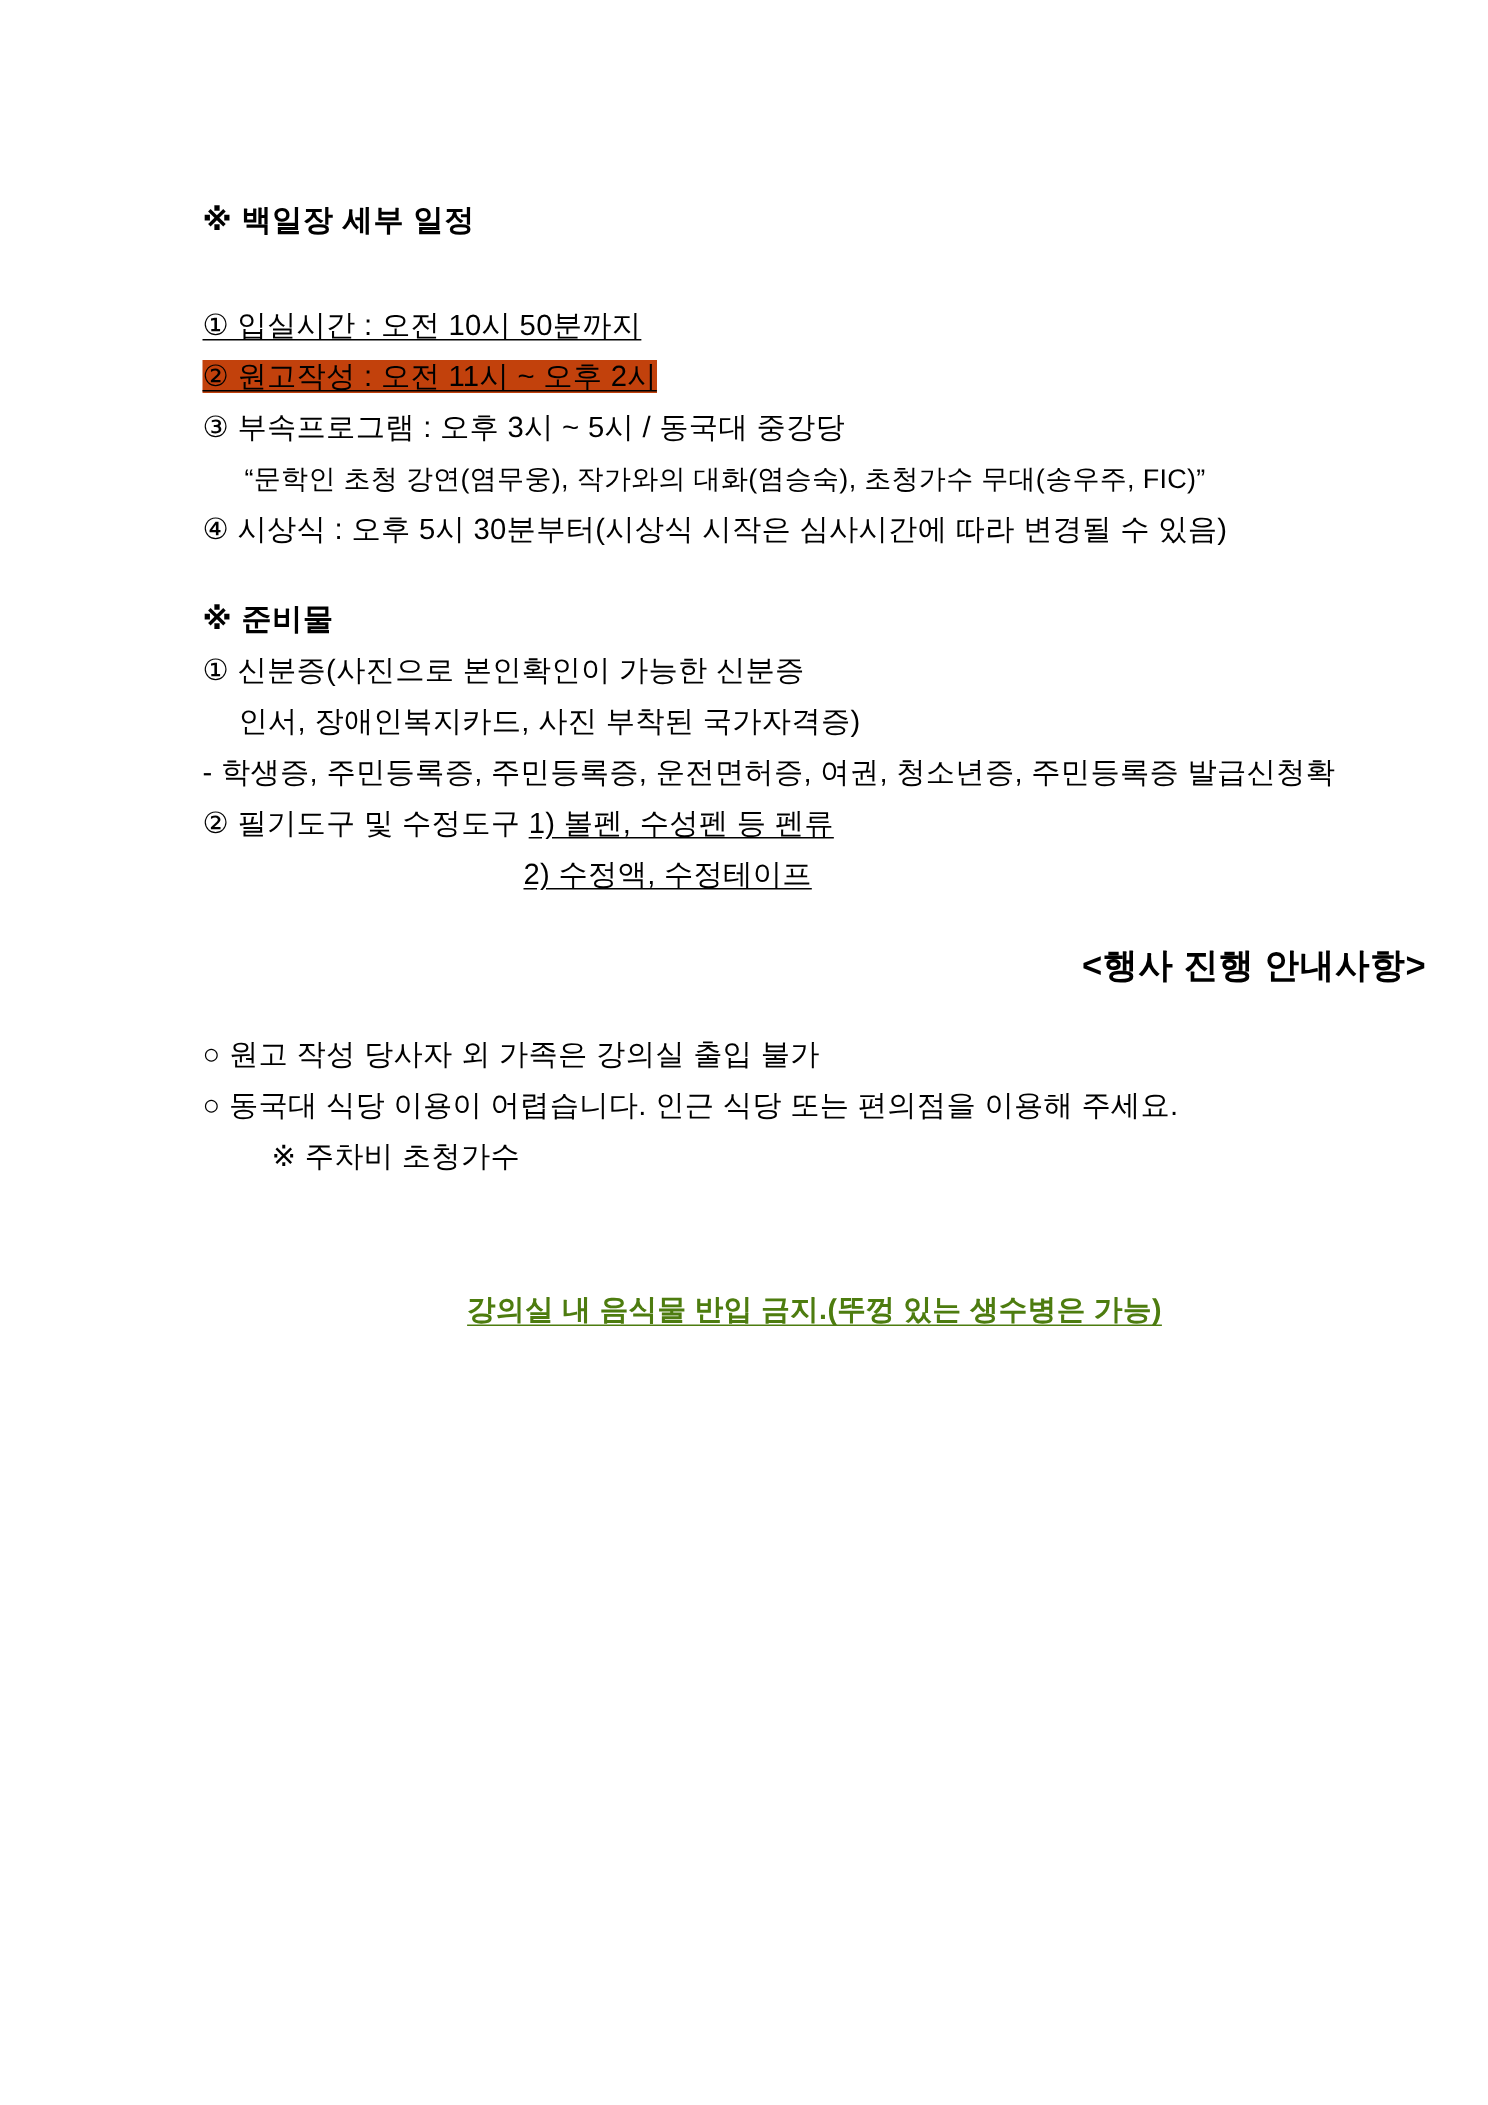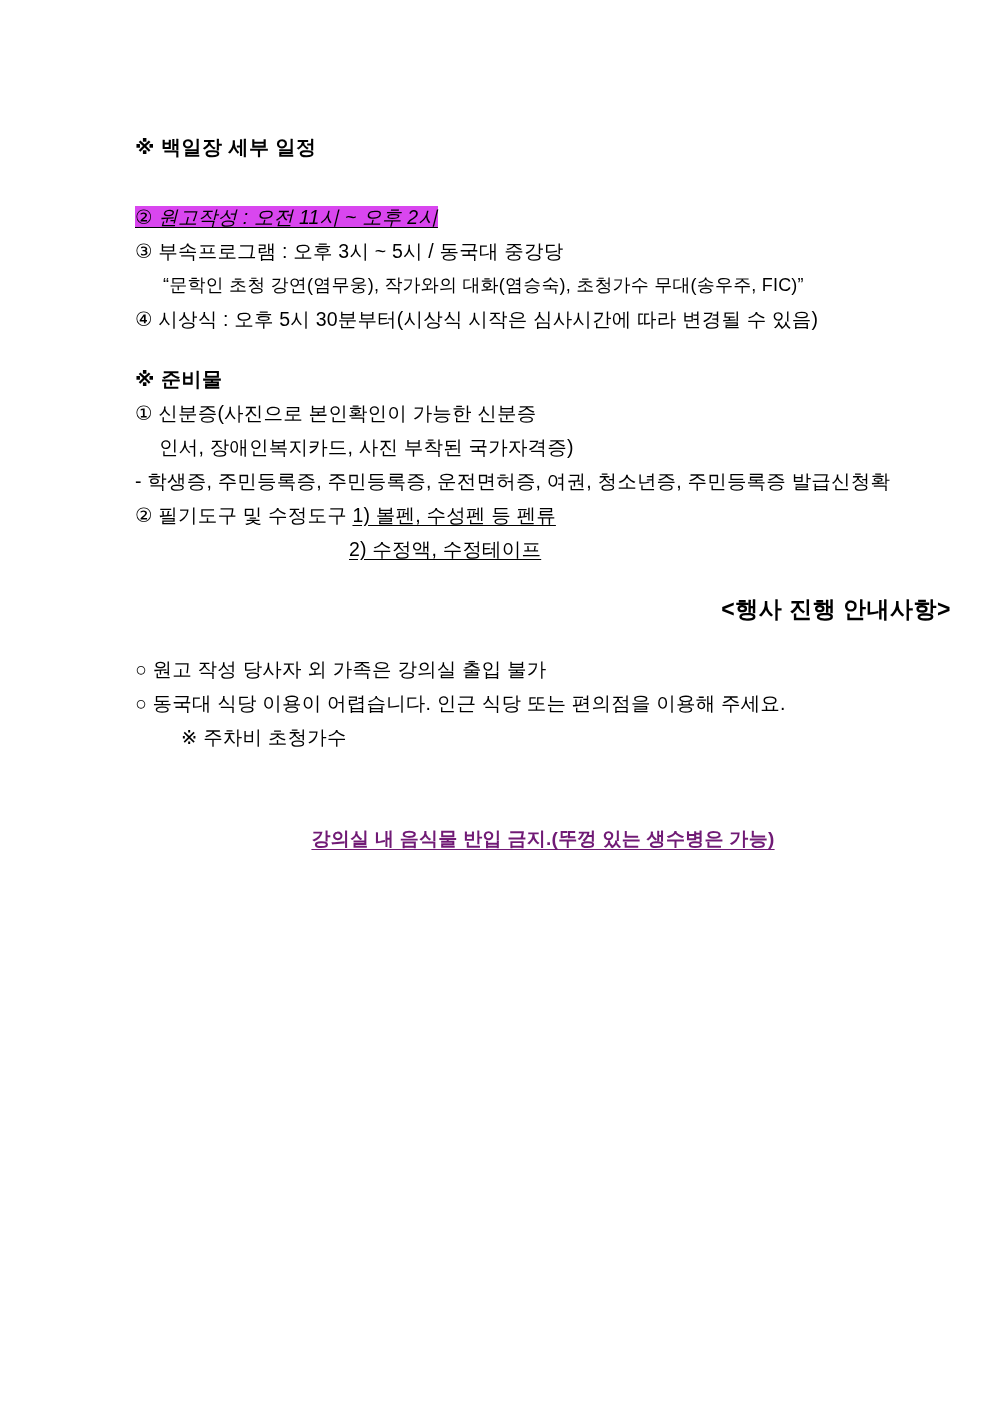--- a/index.html
+++ b/index.html
@@ -25,22 +25,21 @@
   .line {
     font-size: 19.5px;
     line-height: 34px;
     white-space: pre-wrap;
     letter-spacing: 0.2px;
   }
   .bold {
     font-weight: bold;
   }
   .hl {
-    background: #d946ef;
-    font-style: italic;
+    background: #c2410c;
   }
   .ul {
     text-decoration: underline;
     text-underline-offset: 3px;
   }
   .sec-title {
     font-size: 20px;
     font-weight: bold;
     line-height: 34px;
     letter-spacing: 0.5px;
@@ -73,20 +72,21 @@
 </style>
 </head>
 <body>
 
 <div class="page">
 
   <div class="sec-title">※ 백일장 세부 일정</div>
 
   <div class="gap-lg"></div>
 
+  <div class="line"><span class="ul">① 입실시간 : 오전 10시 50분까지</span></div>
 
   <div class="line"><span class="ul hl">② 원고작성 : 오전 11시 ~ 오후 2시</span></div>
 
   <div class="line"><span>③ 부속프로그램 : 오후 3시 ~ 5시 / 동국대 중강당</span></div>
 
   <div class="line indent-1 smallish"><span>“문학인 초청 강연(염무웅), 작가와의 대화(염승숙), 초청가수 무대(송우주, FIC)”</span></div>
 
   <div class="line"><span>④ 시상식 : 오후 5시 30분부터(시상식 시작은 심사시간에 따라 변경될 수 있음)</span></div>
 
   <div class="gap-md"></div>
@@ -110,15 +110,15 @@
 
   <div class="gap-md"></div>
 
   <div class="line">○ 원고 작성 당사자 외 가족은 강의실 출입 불가</div>
   <div class="line">○ 동국대 식당 이용이 어렵습니다. 인근 식당 또는 편의점을 이용해 주세요.</div>
   <div class="line indent-3">※ 주차비 초청가수</div>
 
   <div class="gap-lg"></div>
   <div class="gap-lg"></div>
 
-  <div class="notice-red" style="color: #701a75;">강의실 내 음식물 반입 금지.(뚜껑 있는 생수병은 가능)</div>
+  <div class="notice-red" style="color: #4d7c0f;">강의실 내 음식물 반입 금지.(뚜껑 있는 생수병은 가능)</div>
 
 </div>
 
 </body></html>

